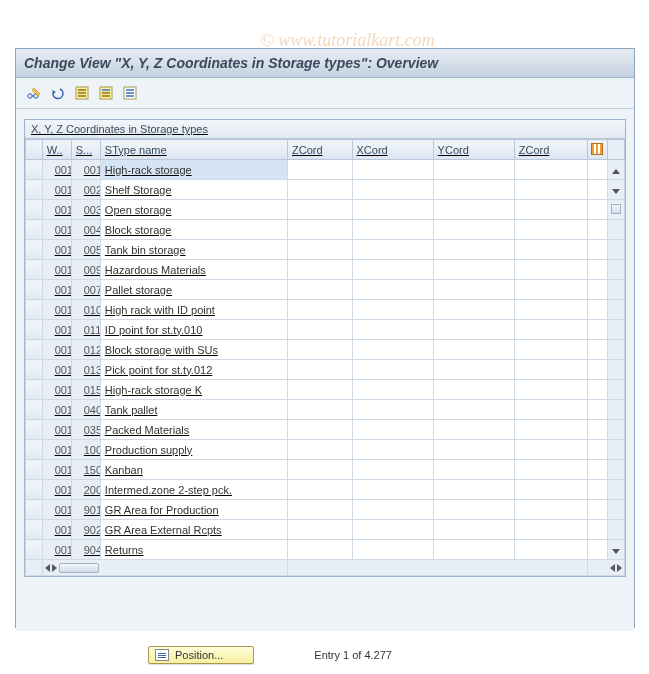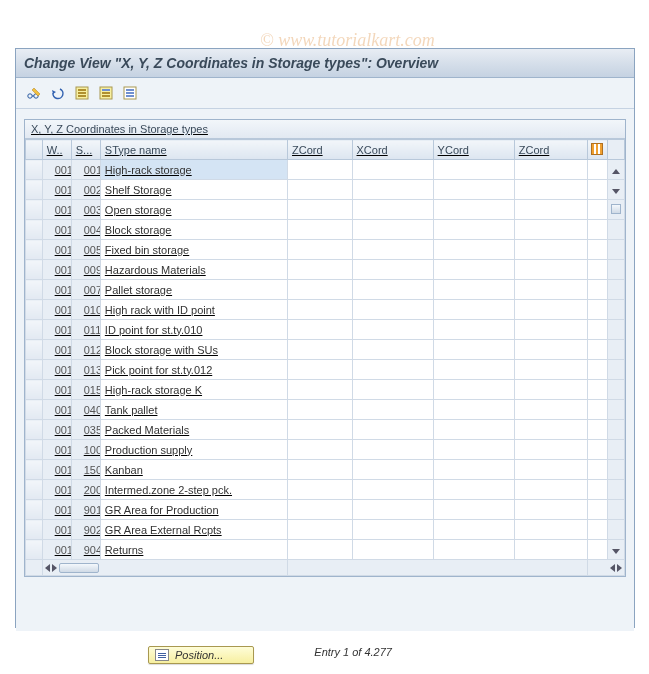--- a/index.html
+++ b/index.html
@@ -180,23 +180,23 @@
     background: linear-gradient(to bottom, #f4f8fc, #d0dae6);
     border: 1px solid #9fb4cc;
     display: inline-block;
   }
   .footer {
     position: absolute;
     bottom: 10px;
     left: 0;
     width: 540px;
     display: flex;
+    align-items: center;
     justify-content: center;
     gap: 60px;
-    font-style: italic;
   }
   .position-btn {
     display: flex;
     align-items: center;
     background: linear-gradient(to bottom, #fefdd8, #f7efa0);
     border: 1px solid #a89850;
     border-radius: 2px;
     padding: 2px 30px 2px 6px;
     cursor: pointer;
     gap: 6px;
@@ -346,21 +346,21 @@
                 <td class="editable"></td>
                 <td class="editable"></td>
                 <td class="editable"></td>
                 <td class="editable"></td>
                 <td class="vscroll-cell"></td>
               </tr>
               <tr>
                 <td class="rowsel"></td>
                 <td class="readonly">001</td>
                 <td class="readonly">005</td>
-                <td class="editable">Fixed bin storage</td>
+                <td class="editable">Tank bin storage</td>
                 <td class="editable"></td>
                 <td class="editable"></td>
                 <td class="editable"></td>
                 <td class="editable"></td>
                 <td class="editable"></td>
                 <td class="vscroll-cell"></td>
               </tr>
               <tr>
                 <td class="rowsel"></td>
                 <td class="readonly">001</td>

